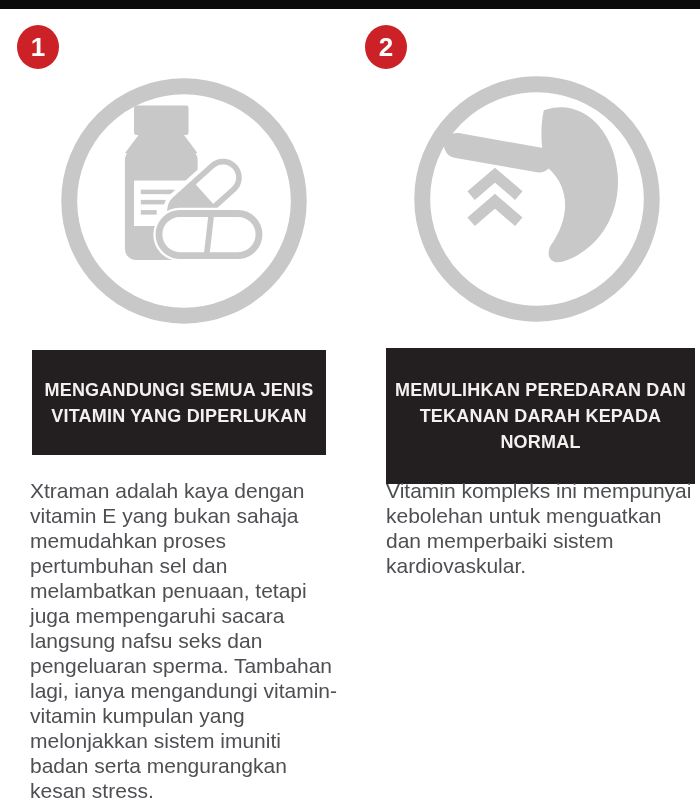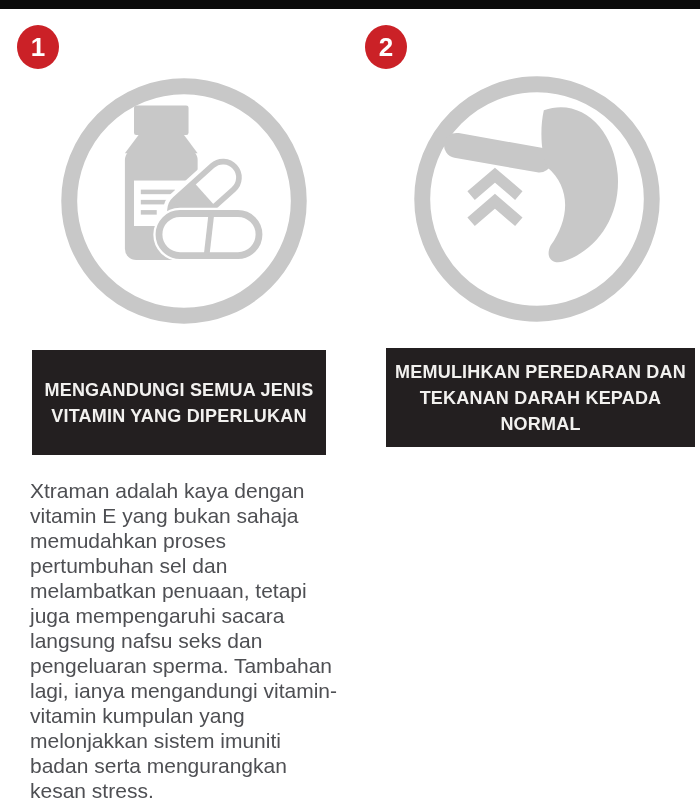--- a/index.html
+++ b/index.html
@@ -13,21 +13,21 @@
          justify-content:center;}
   .col-1 .badge{left:17px;top:16px;}
   .col-2 .badge{left:15px;top:16px;}
   .icon-wrap{position:absolute;width:250px;height:250px;}
   .col-1 .icon-wrap{left:59px;top:67px;}
   .col-2 .icon-wrap{left:62px;top:65px;}
   .heading-box{position:absolute;background:#231f20;color:#f2f1ef;font-weight:bold;
          font-size:18px;line-height:26px;text-align:center;white-space:pre-line;
          display:flex;align-items:center;justify-content:center;letter-spacing:0.2px;}
   .col-1 .heading-box{left:32px;top:341px;width:294px;height:105px;}
-  .col-2 .heading-box{left:36px;top:339px;width:309px;height:99px;}
+  .col-2 .heading-box{left:36px;top:339px;width:309px;height:136px;}
   .body-text{position:absolute;top:469px;margin:0;color:#4e4f53;font-size:21px;
          line-height:25px;white-space:pre-line;}
   .col-1 .body-text{left:30px;width:320px;}
   .col-2 .body-text{left:36px;width:306px;}
   svg{display:block;}
 </style>
 </head>
 <body>
 
 <div class="page">
@@ -107,14 +107,18 @@
         </g>
       </svg>
     </div>
 
     <div class="heading-box">
       <span>MEMULIHKAN PEREDARAN DAN
 TEKANAN DARAH KEPADA
 NORMAL</span>
     </div>
 
+    <p class="body-text">Vitamin kompleks ini mempunyai
+kebolehan untuk menguatkan
+dan memperbaiki sistem
+kardiovaskular.</p>
   </div>
 </div>
 
 </body></html>

